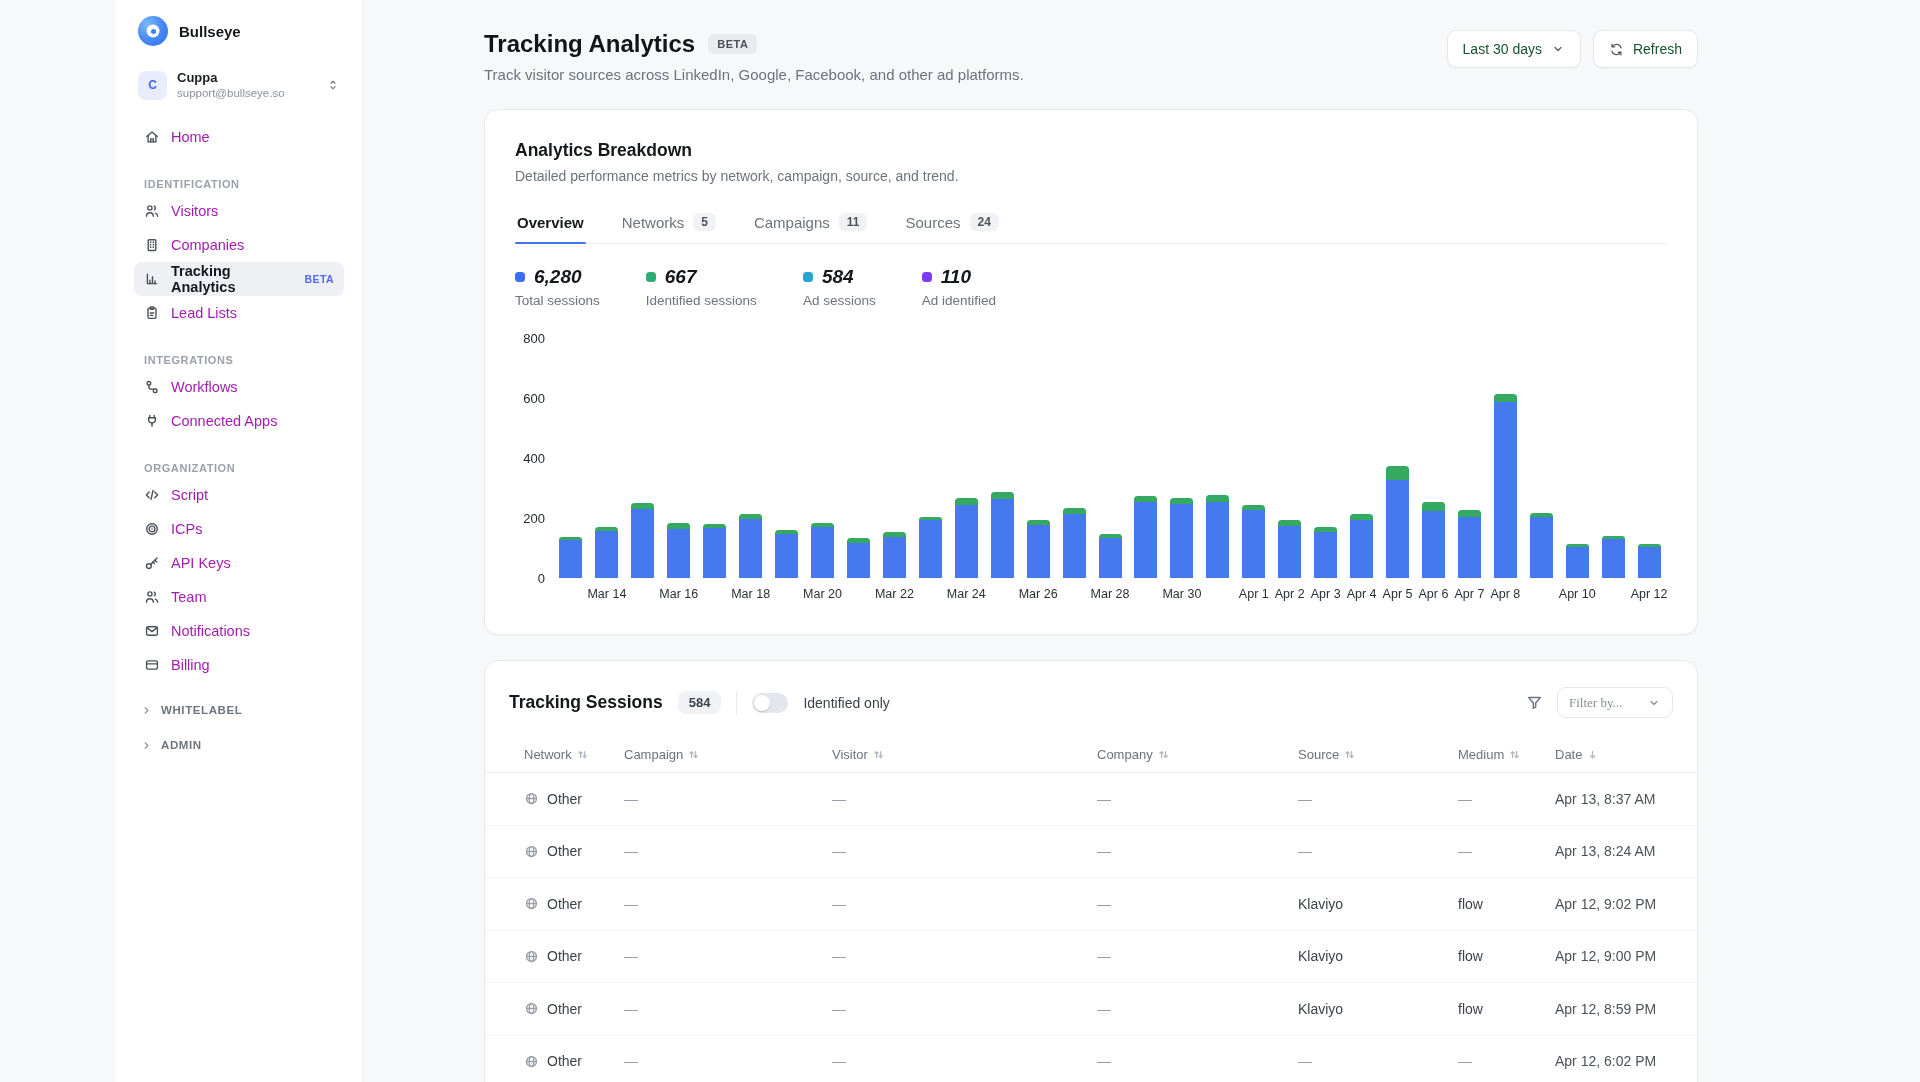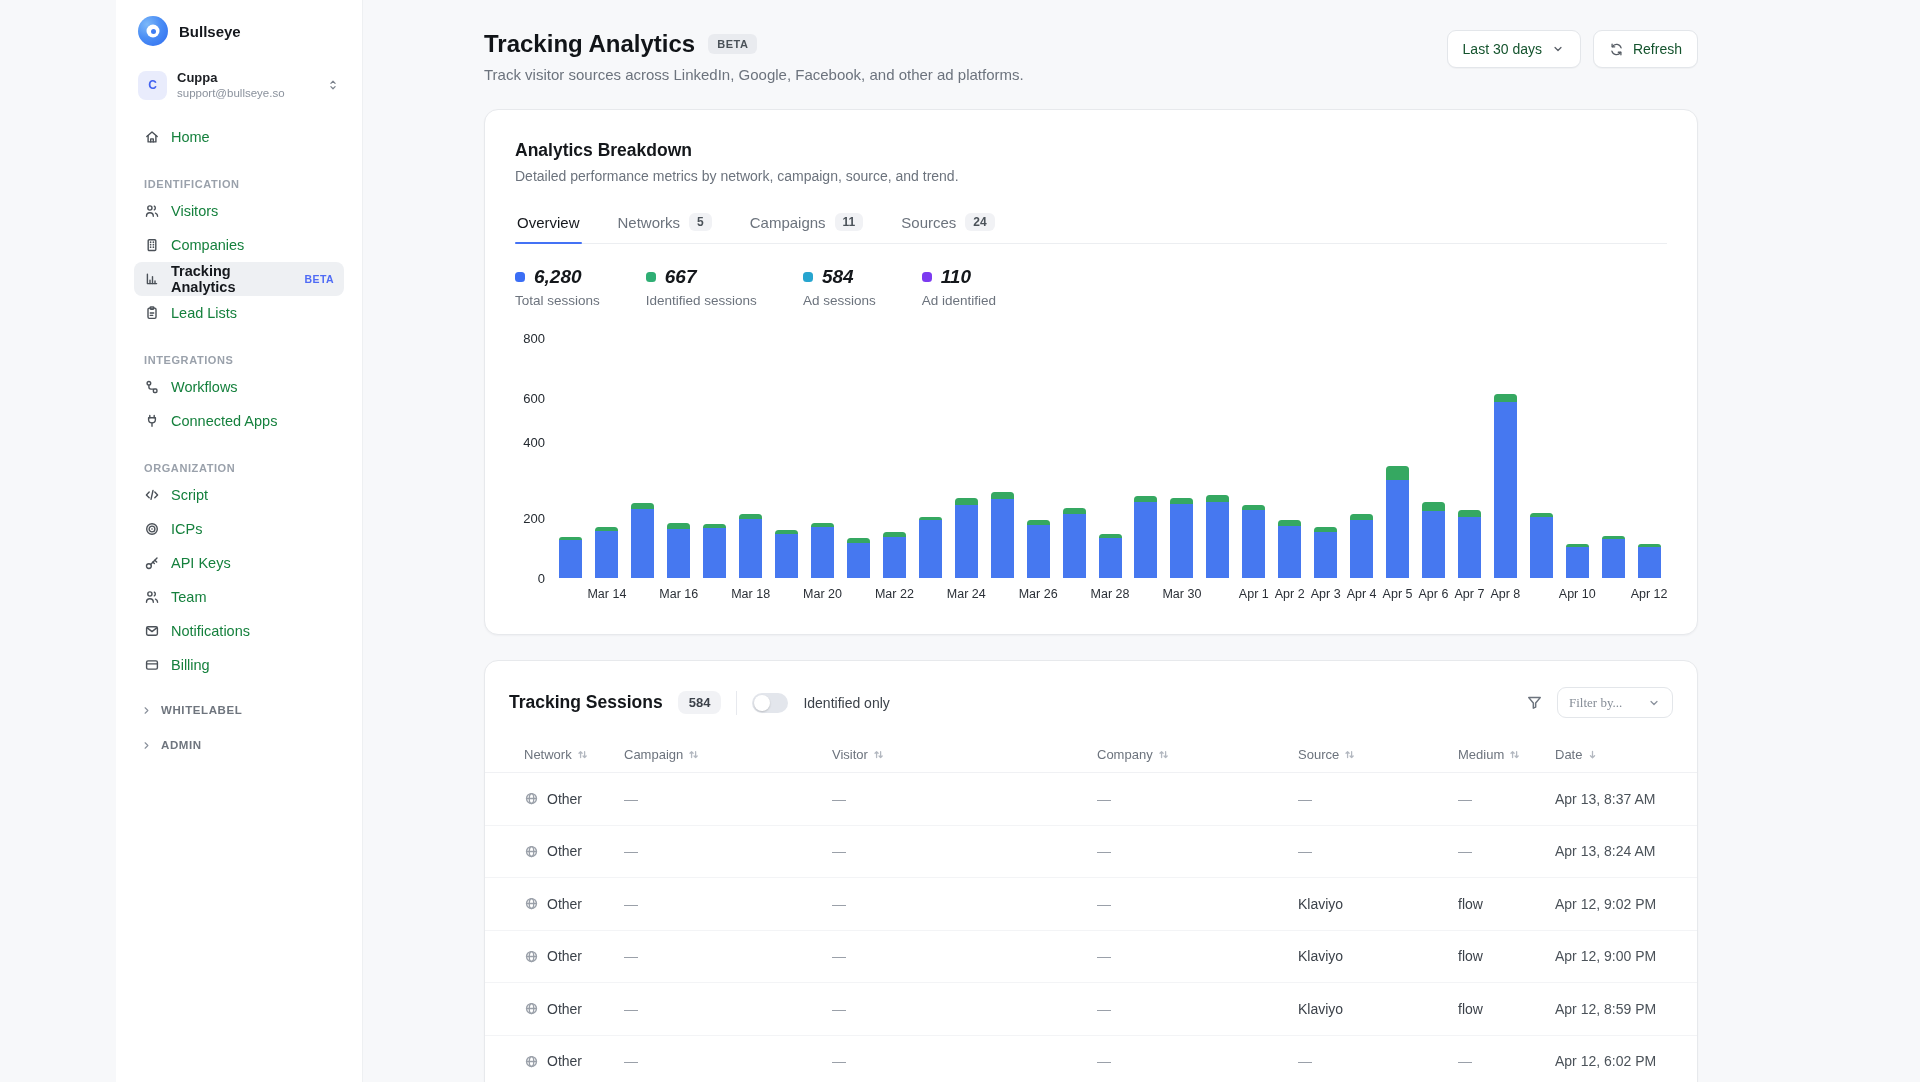--- a/index.html
+++ b/index.html
@@ -19,21 +19,21 @@
   .brand-name { font-size:15px; font-weight:700; color:#15181d; }
 
   .user-row { display:flex; align-items:center; gap:10px; margin-top:17px; padding:5px 4px; border-radius:8px; cursor:pointer; }
   .avatar { width:29px; height:29px; border-radius:8px; background:#e9ecfc; color:#4262f0; font-size:12px; font-weight:700; display:flex; align-items:center; justify-content:center; }
   .user-meta { flex:1; min-width:0; }
   .user-name { font-size:13px; font-weight:600; color:#1c1f24; line-height:1.2; }
   .user-email { font-size:11.5px; color:#8a919c; line-height:1.3; }
   .user-caret { color:#7b828c; display:flex; }
 
   .nav { margin-top:14px; }
-  .nav-item { display:flex; align-items:center; gap:11px; height:34px; padding:0 10px; border-radius:8px; font-size:14.5px; color:#15803d; cursor:pointer; }
+  .nav-item { display:flex; align-items:center; gap:11px; height:34px; padding:0 10px; border-radius:8px; font-size:14.5px; color:#a21caf; cursor:pointer; }
   .nav-item .nicon { display:flex; color:#4b5158; width:16px; justify-content:center; }
   .nav-item.active { background:#eef0f3; font-weight:600; color:#15181d; }
   .nav-item .spacer { flex:1; }
   .nav-beta { font-size:10.5px; font-weight:700; letter-spacing:.4px; color:#4f6bf5; }
   .nav-section { margin-top:24px; margin-bottom:4px; padding:0 10px; font-size:11px; font-weight:700; letter-spacing:.6px; color:#9aa1ab; }
   .collapsed-item { display:flex; align-items:center; gap:8px; margin-top:22px; padding:0 6px; font-size:11.5px; font-weight:700; letter-spacing:.6px; color:#6f757e; cursor:pointer; }
   .collapsed-item .nicon { display:flex; color:#8a919c; }
 
   
   .page-header { display:flex; align-items:flex-start; justify-content:space-between; margin-top:30px; }
@@ -48,21 +48,21 @@
   
   .card { background:#fff; border:1px solid #e7e9ec; border-radius:14px; box-shadow:0 1px 2px rgba(16,24,40,.04); }
   .card-analytics { margin-top:26px; padding:30px; height:526px; }
   .card-sessions { margin-top:25px; padding:20px 0 0 0; height:470px; overflow:hidden; }
   .card-title { font-size:17.5px; font-weight:700; color:#14171b; }
   .card-subtitle { margin-top:7px; font-size:14px; color:#6c737d; }
 
   
   .tabs { display:flex; gap:34px; margin-top:20px; border-bottom:1px solid #eceef1; }
   .tab { display:flex; align-items:center; gap:9px; padding:9px 2px 12px 2px; font-size:15px; color:#6c737d; cursor:pointer; position:relative; }
-  .tab.active { color:#15181d; font-weight:400; }
+  .tab.active { color:#15181d; font-weight:700; }
   .tab.active::after { content:""; position:absolute; left:0; right:0; bottom:-1px; height:2px; background:#4472f5; border-radius:2px; }
   .tab-badge { background:#f1f2f5; border-radius:6px; padding:2px 8px; font-size:12px; color:#4b5259; font-weight:600; }
 
   
   .stats { display:flex; gap:46px; margin-top:22px; }
   .stat-top { display:flex; align-items:center; gap:9px;font-style:italic; }
   .stat-dot { width:10px; height:10px; border-radius:3.5px; }
   .stat-value { font-size:19px; font-weight:700; color:#14171b; }
   .stat-label { margin-top:5px; font-size:13.5px; color:#6c737d; }
 
@@ -361,21 +361,21 @@
               <span class="stat-dot" style="background:#7c3bf0"></span>
               <span class="stat-value">110</span>
             </div>
             <div class="stat-label">Ad identified</div>
           </div>
         </div>
       <div class="chart">
         <div class="yaxis" id="yaxis">
             <div class="ytick" style="top: 0px;">800</div>
             <div class="ytick" style="top: 60px;">600</div>
-            <div class="ytick" style="top: 104px;">400</div>
+            <div class="ytick" style="top: 120px;">400</div>
             <div class="ytick" style="top: 180px;">200</div>
             <div class="ytick" style="top: 240px;">0</div>
           </div>
         <div class="plot-wrap">
           <div class="plot" id="plot">
               <div class="bar-slot">
                 <div class="bar">
                   <div class="seg-top" style="height:3.0px;background:#35a861"></div>
                   <div style="height:38.1px;background:#4678f0"></div>
                 </div>

